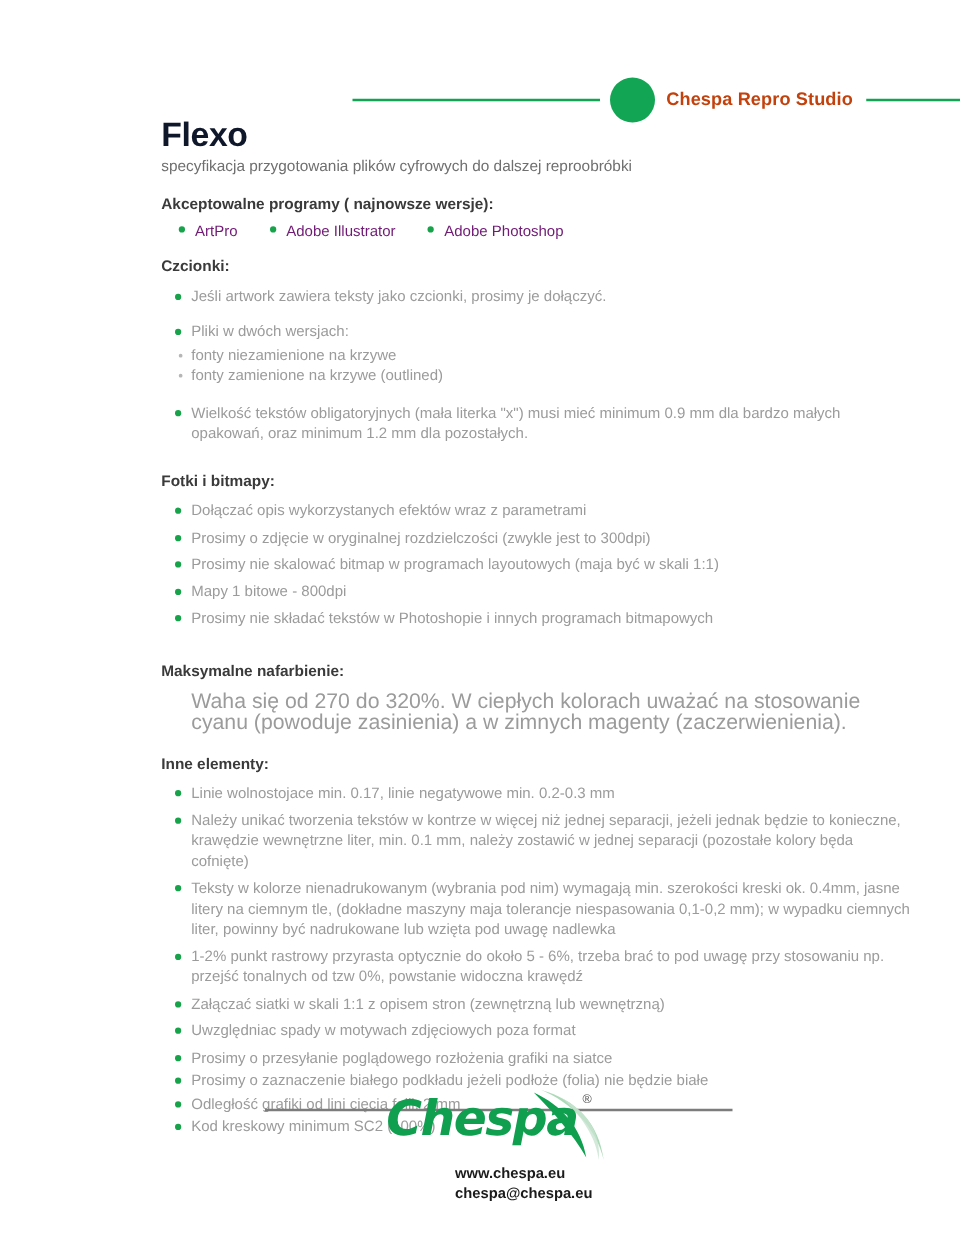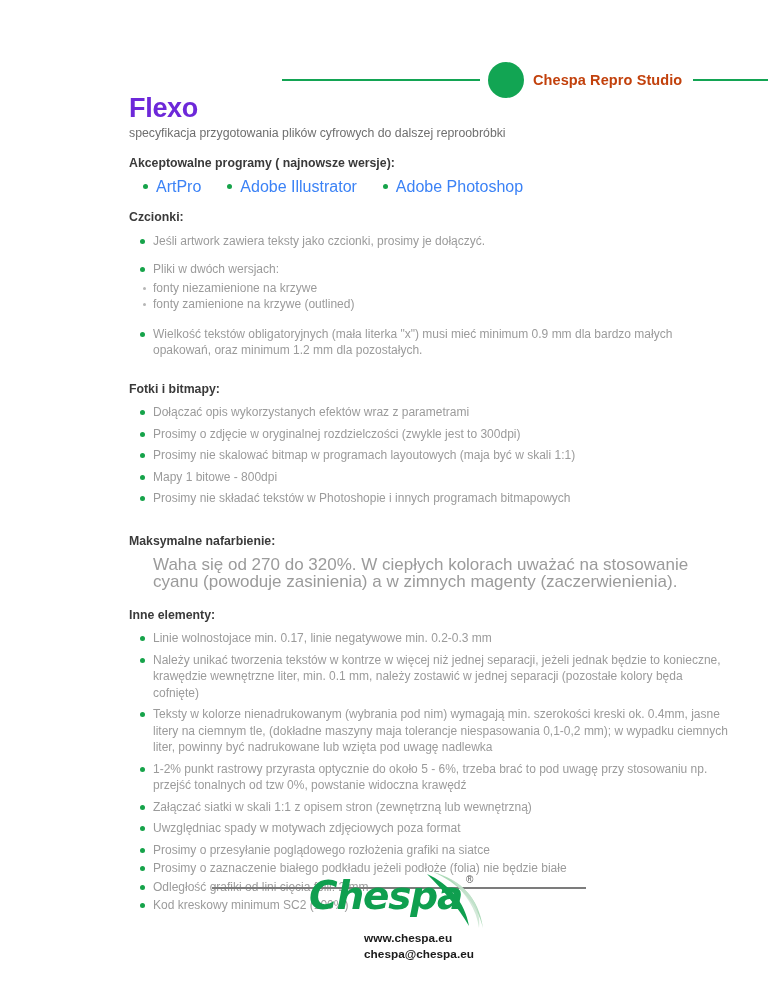--- a/index.html
+++ b/index.html
@@ -82,21 +82,21 @@
 
   
   .title-block {
     position: absolute;
     left: 129px;
     top: 94px;
   }
   .doc-title {
     font-size: 27px;
     font-weight: bold;
-    color: #6d28d9;
+    color: #0f172a;
     line-height: 1.05;
     margin: 0;
     letter-spacing: -0.3px;
   }
   .doc-subtitle {
     font-size: 12.3px;
     color: #6f6f6f;
     margin: 4px 0 0 0;
     line-height: 1.2;
   }
@@ -136,22 +136,22 @@
   .inline-item .dot {
     width: 5px; height: 5px;
     border-radius: 50%;
     background: #16a34a;
     margin-right: 8px;
     flex: none;
     position: relative;
     top: -3px;
   }
   .inline-item .txt {
-    font-size: 16px;
-    color: #3b82f6;
+    font-size: 12px;
+    color: #701a75;
   }
 
   
   ul.blist {
     list-style: none;
     margin: 0;
     padding: 0;
   }
   ul.blist > li {
     position: relative;

